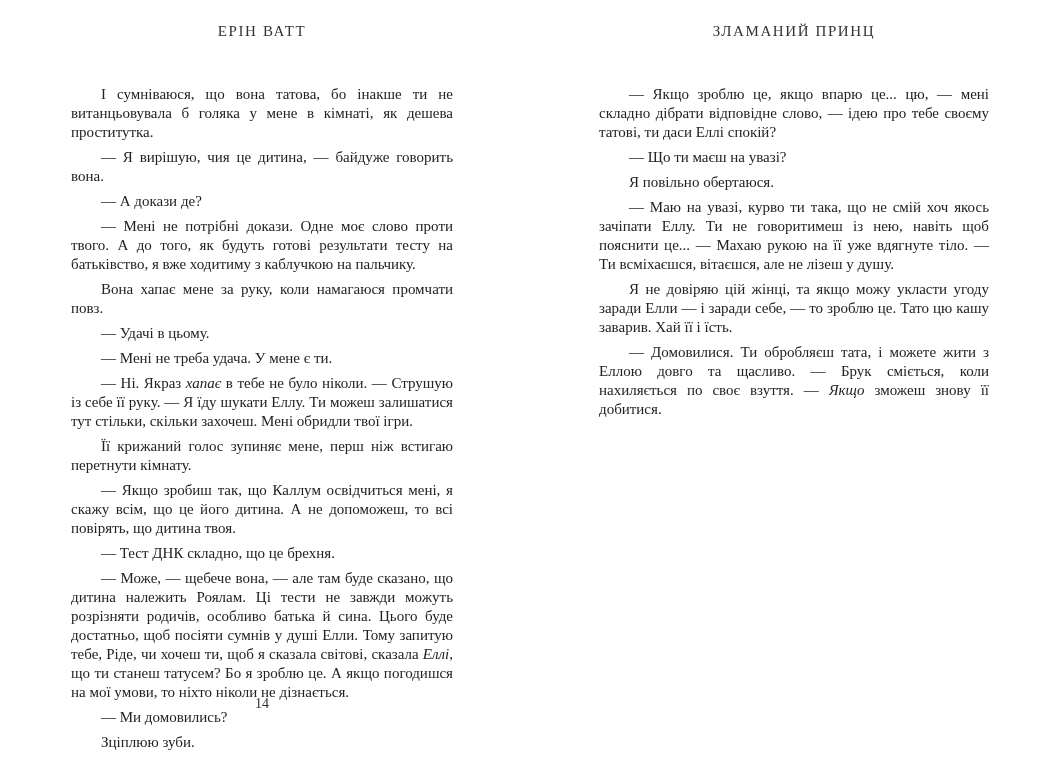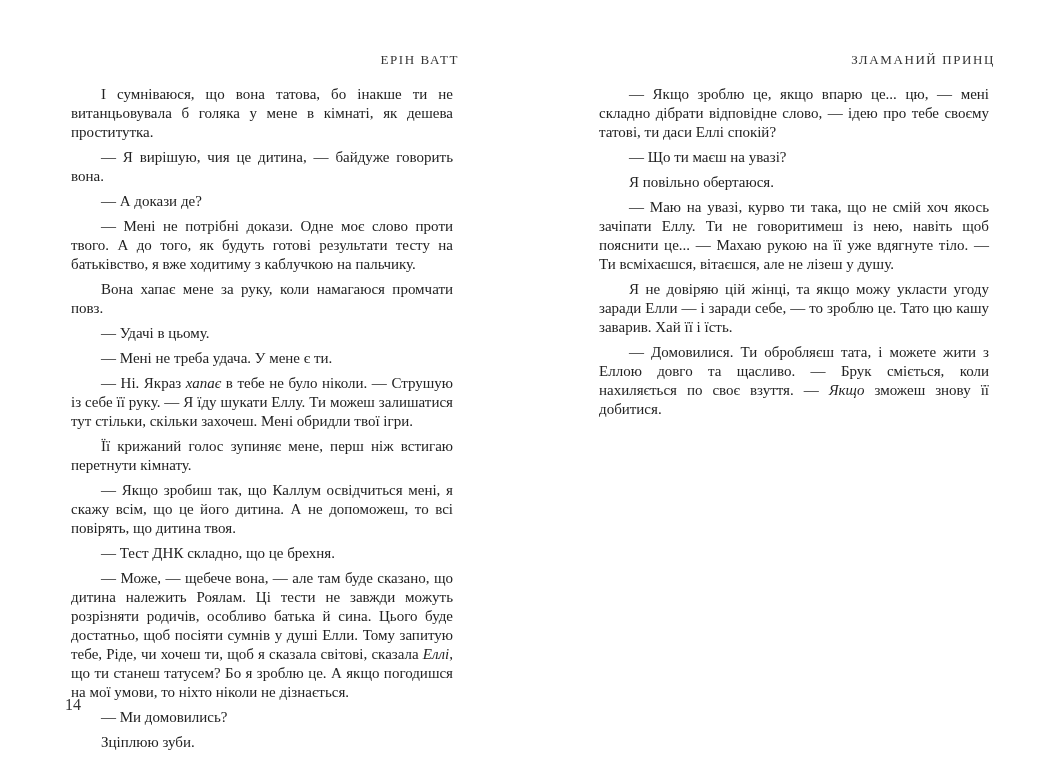--- a/index.html
+++ b/index.html
@@ -15,24 +15,24 @@
     color: #222222;
     overflow: hidden;
   }
   .spread {
     position: absolute;
     inset: 0;
     background: #ffffff;
   }
   .running-head {
     position: absolute;
-    top: 52px;
-    font-size: 13px;
+    top: 23px;
+    font-size: 15px;
     letter-spacing: 1.6px;
-    text-align: right;
+    text-align: center;
     color: #333333;
     white-space: nowrap;
   }
   .running-head.left  { left: 65px;  width: 394px; }
   .running-head.right { left: 593px; width: 402px; }
   .page-text {
     position: absolute;
     top: 79px;
     font-size: 15px;
     line-height: 19px;
@@ -46,22 +46,22 @@
     margin: 6px;
     padding: 0;
     text-indent: 30px;
   }
   .em { font-style: italic; }
   .page-number {
     position: absolute;
     top: 696px;
     left: 65px;
     width: 394px;
-    text-align: left;
-    font-size: 16px;
+    text-align: center;
+    font-size: 14px;
     color: #333333;
   }
 </style>
 </head>
 <body>
 
 <div class="spread">
 
   <div class="running-head left">ЕРІН ВАТТ</div>
 

